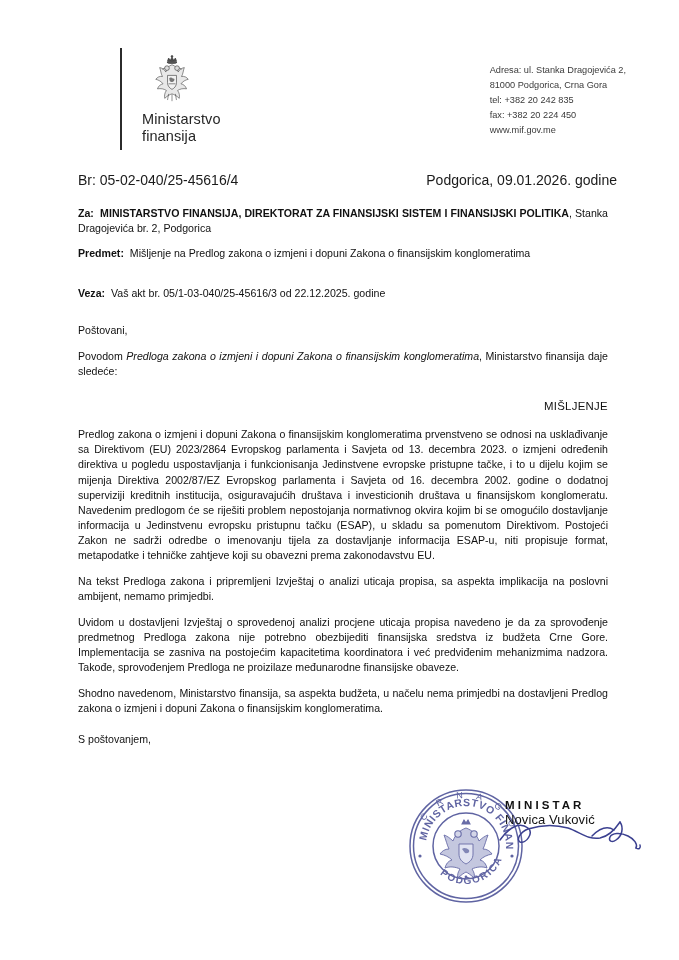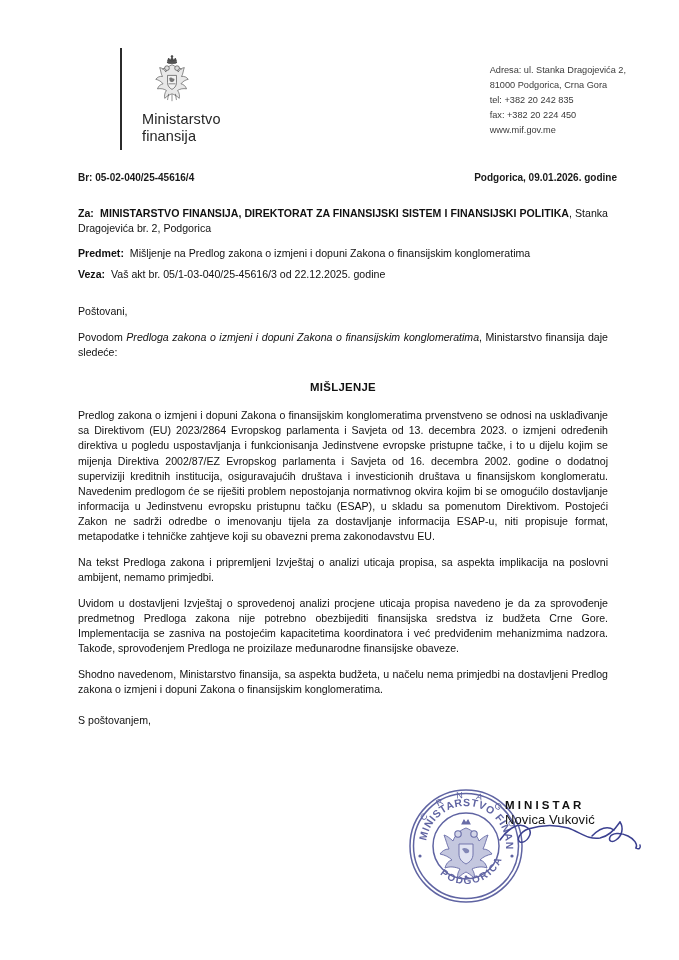--- a/index.html
+++ b/index.html
@@ -72,49 +72,48 @@
   .contact-block div { white-space: nowrap; }
 
   
   .ref-row {
     position: absolute;
     left: 78px;
     top: 172px;
     width: 545px;
     display: flex;
     justify-content: space-between;
-    font-size: 10px;
+    font-size: 14px;
     color: #1a1a1a;
-    font-weight: bold;
   }
   .ref-place { padding-right: 6px; }
 
   
   .body-block {
     position: absolute;
     left: 78px;
     top: 206px;
     width: 530px;
     font-size: 10.6px;
     line-height: 1.42;
     color: #111111;
   }
   .p { margin: 0 0 11px 0; text-align: justify; }
-  .p.tight { margin-bottom: 6px; }
+  .p.tight { margin-bottom: 25px; }
   .lead { font-weight: bold; }
   .addressee { text-align: justify; margin-bottom: 10px; }
   .addressee .org { font-weight: bold; }
   .salute { margin: 0 0 11px 0; }
   .italic { font-style: italic; }
 
   .spacer-sm { height: 11px; }
 
   .opinion-title {
-    text-align: center;
-    font-weight: bold;
+    text-align: right;
+    font-weight: normal;
     font-size: 11.4px;
     letter-spacing: 0.3px;
     margin: 19px 0 13px 0;
   }
 
   .closing { margin-top: 16px; }
 
   
   .signature-area {
     position: absolute;

